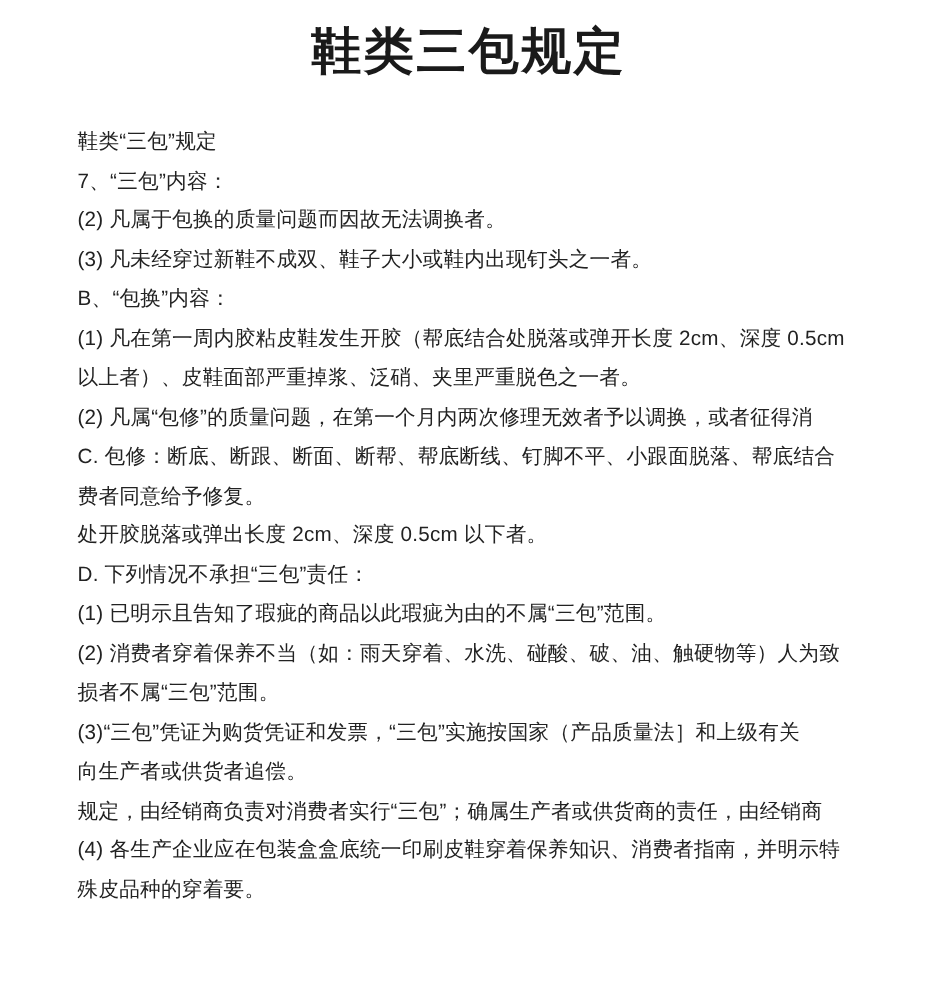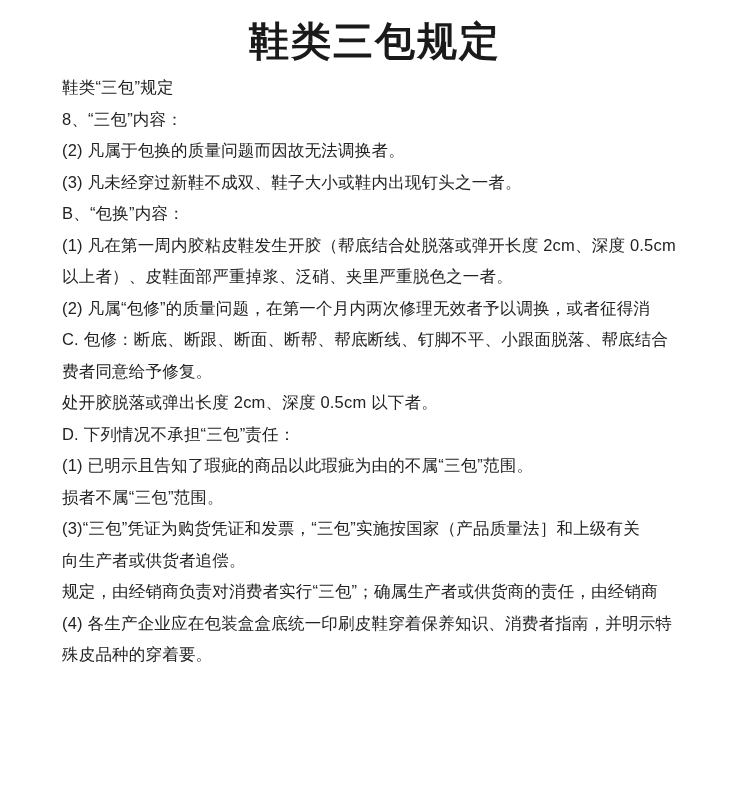--- a/index.html
+++ b/index.html
@@ -23,53 +23,54 @@
     margin: 0;
     text-align: center;
     font-size: 40px;
     line-height: 50px;
     font-weight: 700;
     letter-spacing: 2px;
     color: #1a1a1a;
   }
   .doc-body {
     position: absolute;
-    top: 72px;
+    top: 98px;
     left: 62px;
     width: 640px;
     color: #222222;
     font-size: 16.5px;
     font-weight: 400;
   }
   .line {
     height: 31.5px;
     line-height: 31.5px;
     white-space: nowrap;
     letter-spacing: 0.2px;
   }
 </style>
 </head>
 <body>
 
 <div class="page">
   <h1 class="title">鞋类三包规定</h1>
   <div class="doc-body">
     <div class="line">鞋类“三包”规定</div>
-    <div class="line">8、“三包”内容：</div>
+    <div class="line">7、“三包”内容：</div>
     <div class="line">(2) 凡属于包换的质量问题而因故无法调换者。</div>
     <div class="line">(3) 凡未经穿过新鞋不成双、鞋子大小或鞋内出现钉头之一者。</div>
     <div class="line">B、“包换”内容：</div>
     <div class="line">(1) 凡在第一周内胶粘皮鞋发生开胶（帮底结合处脱落或弹开长度 2cm、深度 0.5cm</div>
     <div class="line">以上者）、皮鞋面部严重掉浆、泛硝、夹里严重脱色之一者。</div>
     <div class="line">(2) 凡属“包修”的质量问题，在第一个月内两次修理无效者予以调换，或者征得消</div>
     <div class="line">C. 包修：断底、断跟、断面、断帮、帮底断线、钉脚不平、小跟面脱落、帮底结合</div>
     <div class="line">费者同意给予修复。</div>
     <div class="line">处开胶脱落或弹出长度 2cm、深度 0.5cm 以下者。</div>
     <div class="line">D. 下列情况不承担“三包”责任：</div>
     <div class="line">(1) 已明示且告知了瑕疵的商品以此瑕疵为由的不属“三包”范围。</div>
+    <div class="line">(2) 消费者穿着保养不当（如：雨天穿着、水洗、碰酸、破、油、触硬物等）人为致</div>
     <div class="line">损者不属“三包”范围。</div>
     <div class="line">(3)“三包”凭证为购货凭证和发票，“三包”实施按国家（产品质量法］和上级有关</div>
     <div class="line">向生产者或供货者追偿。</div>
     <div class="line">规定，由经销商负责对消费者实行“三包”；确属生产者或供货商的责任，由经销商</div>
     <div class="line">(4) 各生产企业应在包装盒盒底统一印刷皮鞋穿着保养知识、消费者指南，并明示特</div>
     <div class="line">殊皮品种的穿着要。</div>
   </div>
 </div>
 
 </body></html>

